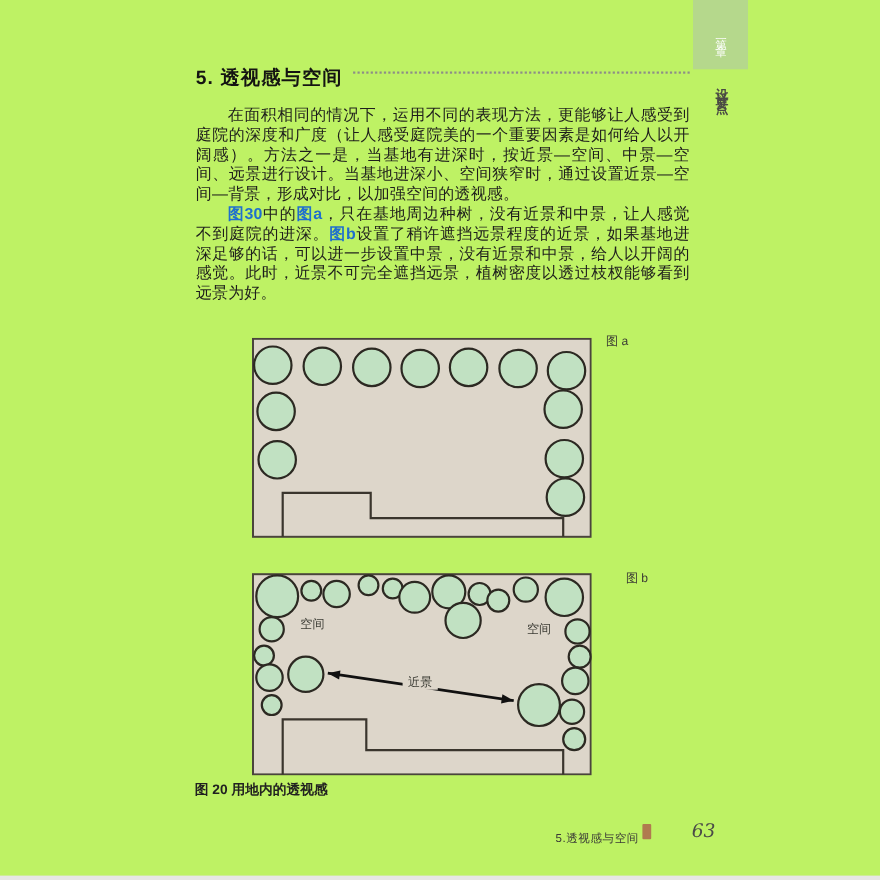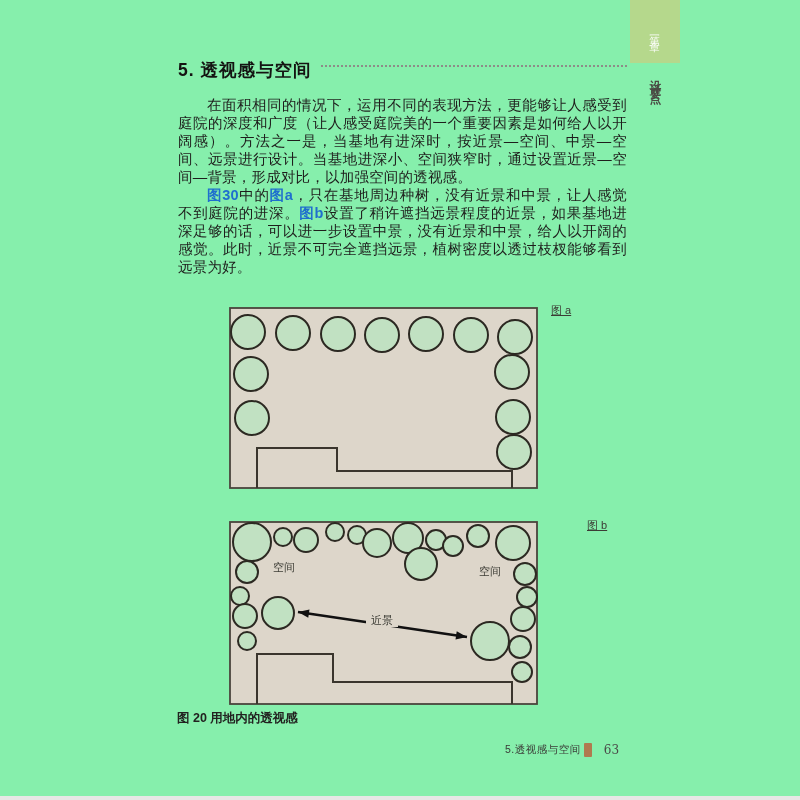--- a/index.html
+++ b/index.html
@@ -1,19 +1,19 @@
 <!DOCTYPE html>
 <html><head>
 <meta charset="utf-8">
 <style>
   * { margin:0; padding:0; box-sizing:border-box; }
   html,body { width:800px; height:800px; background:#ffffff; }
   body { font-family:"Liberation Sans", sans-serif; position:relative; overflow:hidden; }
 
-  .page { position:absolute; inset:0; background:#86efac; }
+  .page { position:absolute; inset:0; background:#bef264; }
   .bottom-edge { position:absolute; left:0; right:0; bottom:0; height:4px; background:#e7e7e5; }
 
   
   .chapter-tab { position:absolute; left:630px; top:0; width:50px; height:63px;
     display:flex; align-items:center; justify-content:center; }
   .vtext { writing-mode:vertical-rl; text-orientation:upright; }
   .chapter-tab .vtext { font-size:10.5px; color:rgba(255,255,255,.93); letter-spacing:3px; }
   .side-label { position:absolute; left:630px; top:71px; width:50px; display:flex; justify-content:center; }
   .side-label .vtext { font-size:11.5px; color:#4a4a44; letter-spacing:4px; font-weight:bold; }
 
@@ -22,29 +22,29 @@
   .sec-title { display:flex; align-items:center; height:26px; }
   .sec-title .t { font-size:17.5px; font-weight:bold; color:#141412; letter-spacing:1px; white-space:nowrap; }
   .sec-title .leader { flex:1; border-bottom:2px dotted #8d8d88; margin-left:10px; margin-bottom:8px; }
   .para { margin-top:13px; font-size:14.5px; line-height:18px; color:#1e1e1c;
     text-align:justify; text-indent:2em; letter-spacing:.2px; }
   .para + .para { margin-top:0; }
   .blue { font-weight:bold;margin-top:40px; }
 
   
   .diagram { position:absolute; }
-  .fig-label { position:absolute; font-size:11px; color:#3c3c35;text-decoration:underline; }
+  .fig-label { position:absolute; font-size:11px; color:#3c3c35; }
 
   
   .caption { position:absolute; left:177px; top:710px; font-size:12.5px; font-weight:bold; color:#222220; }
   .footer { position:absolute; left:505px; top:743px; display:flex; align-items:center; }
-  .footer .sec { font-size:10.5px; color:#3a3a36; letter-spacing:.5px; }
+  .footer .sec { font-size:10.5px; color:#3a3a36; letter-spacing:.5px;margin-top:12px; }
   .footer .marker { display:inline-block; width:8px; height:14px; margin-left:3px; border-radius:1px; }
-  .footer .pn { margin-left:12px; font-family:"DejaVu Serif", serif; 
-    font-size:12px; color:#4a4a48; }
+  .footer .pn { margin-left:37px; font-family:"DejaVu Serif", serif; font-style:italic;
+    font-size:17px; color:#4a4a48; }
 </style>
 </head>
 <body>
 
 <div class="page">
 
   <div class="chapter-tab" style="background: rgb(181, 216, 140);">
     <span class="vtext">第一章</span>
   </div>
   <div class="side-label">
@@ -71,21 +71,21 @@
         <circle cx="197" cy="27" r="17" fill="#c1e1c2" stroke="#2c2922" stroke-width="2"></circle>
         <circle cx="242" cy="28" r="17" fill="#c1e1c2" stroke="#2c2922" stroke-width="2"></circle>
         <circle cx="286" cy="30" r="17" fill="#c1e1c2" stroke="#2c2922" stroke-width="2"></circle>
         <circle cx="22" cy="67" r="17" fill="#c1e1c2" stroke="#2c2922" stroke-width="2"></circle>
         <circle cx="23" cy="111" r="17" fill="#c1e1c2" stroke="#2c2922" stroke-width="2"></circle>
         <circle cx="283" cy="65" r="17" fill="#c1e1c2" stroke="#2c2922" stroke-width="2"></circle>
         <circle cx="284" cy="110" r="17" fill="#c1e1c2" stroke="#2c2922" stroke-width="2"></circle>
         <circle cx="285" cy="145" r="17" fill="#c1e1c2" stroke="#2c2922" stroke-width="2"></circle>
       </svg></div>
 
-  <div class="fig-label" style="left:551px; top:518px;padding-left:36px;">图 b</div>
+  <div class="fig-label" style="left:533px; top:518px;padding-left:36px;">图 b</div>
   <div class="diagram" id="diagram-b" style="left:229px; top:521px;"><svg width="309" height="184" viewBox="0 0 309 184" style="font-family: &quot;Liberation Sans&quot;, sans-serif;">
         <rect x="1" y="1" width="307" height="182" fill="#ddd6ca" stroke="#4a443c" stroke-width="1.8"></rect>
         <path d="M28,183 L28,133 L104,133 L104,161 L283,161 L283,183" fill="none" stroke="#3a352d" stroke-width="2"></path>
         <circle cx="23" cy="21" r="19" fill="#c1e1c2" stroke="#2c2922" stroke-width="2"></circle>
         <circle cx="54" cy="16" r="9" fill="#c1e1c2" stroke="#2c2922" stroke-width="2"></circle>
         <circle cx="77" cy="19" r="12" fill="#c1e1c2" stroke="#2c2922" stroke-width="2"></circle>
         <circle cx="106" cy="11" r="9" fill="#c1e1c2" stroke="#2c2922" stroke-width="2"></circle>
         <circle cx="128" cy="14" r="9" fill="#c1e1c2" stroke="#2c2922" stroke-width="2"></circle>
         <circle cx="148" cy="22" r="14" fill="#c1e1c2" stroke="#2c2922" stroke-width="2"></circle>
         <circle cx="179" cy="17" r="15" fill="#c1e1c2" stroke="#2c2922" stroke-width="2"></circle>

